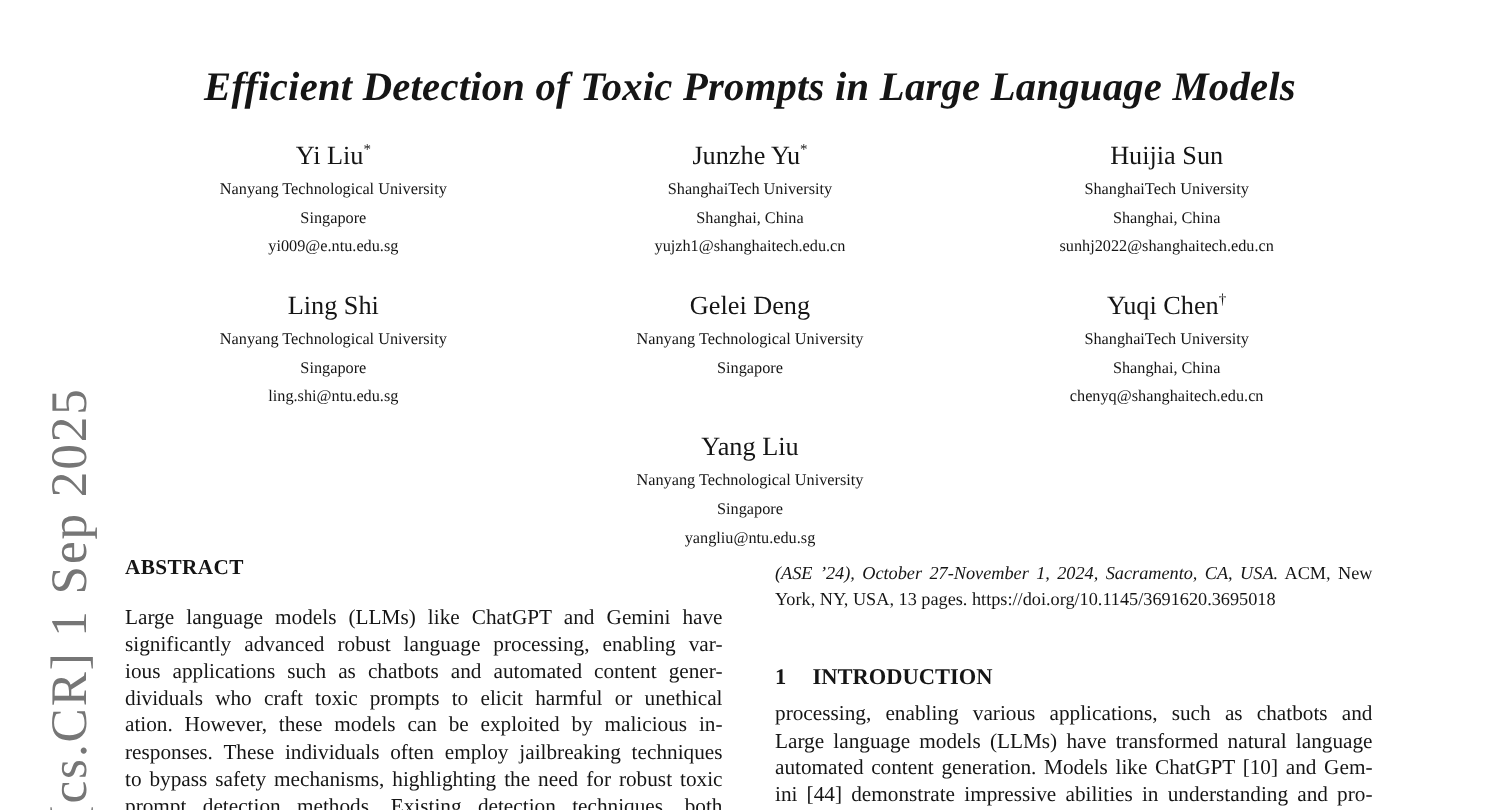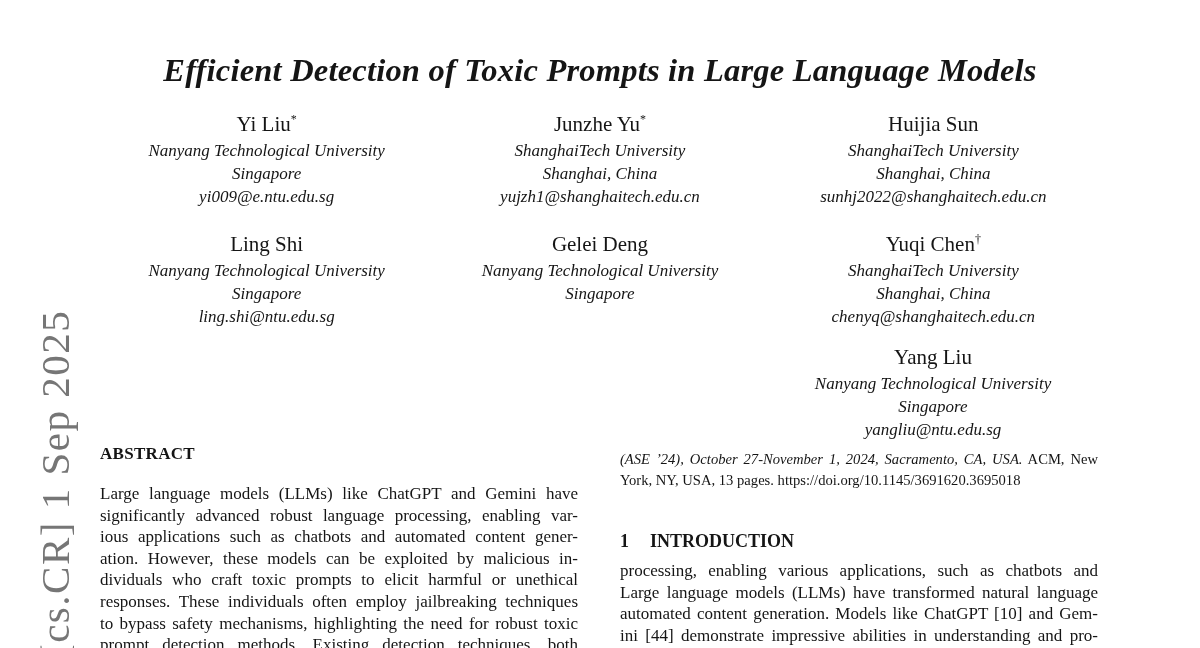--- a/index.html
+++ b/index.html
@@ -9,26 +9,26 @@
   }
   .watermark{
     position:absolute;left:31px;top:658px;transform-origin:0 0;transform:rotate(-90deg);
     font-size:41px;letter-spacing:1.5px;color:#767676;white-space:nowrap;
   }
   .paper-title{
     position:absolute;top:52px;left:0;width:1200px;text-align:center;
     font-size:32.5px;font-weight:bold;letter-spacing:.2px;white-space:nowrap;
   }
   .authors-row{position:absolute;left:100px;width:1000px;display:flex;}
-  .row1{top:106px}.row2{top:226px}.row3{top:339px;justify-content:flex-end;}
+  .row1{top:106px}.row2{top:226px}.row3{top:339px;justify-content:center;}
   .author-block{flex:1;text-align:center;max-width:334px;}
   .row3 .author-block{flex:0 0 334px;}
   .author-name{font-size:21px;line-height:26px;display:block;margin-bottom:2px;}
   .author-name sup{font-size:12px;}
-  .author-line{font-size:17px;line-height:23px;font-style:italic;}
+  .author-line{font-size:13px;line-height:23px;}
   .col{position:absolute;width:478px;overflow:hidden;}
   .col-left{left:100px;top:444px;height:204px;}
   .col-right{left:620px;top:449px;height:199px;}
   .abstract-heading{font-size:17px;font-weight:bold;letter-spacing:.3px;margin-bottom:19px;line-height:20px;}
   .tline{font-size:17px;line-height:21.6px;text-align:justify;text-align-last:justify;white-space:nowrap;}
   .citation{font-size:14.6px;line-height:21px;}
   .cit-line1{text-align:justify;text-align-last:justify;white-space:nowrap;}
   .italic{font-style:italic;}
   .section-heading{margin-top:39px;font-size:18px;font-weight:bold;line-height:22px;margin-bottom:8px;}
   .section-number{display:inline-block;min-width:30px;}
@@ -89,22 +89,22 @@
     <div class="author-line">yangliu@ntu.edu.sg</div>
   </div>
 </div>
 
 <div class="col col-left">
   <div class="abstract-heading">ABSTRACT</div>
   <div>
       <div class="tline">Large language models (LLMs) like ChatGPT and Gemini have</div>
       <div class="tline">significantly advanced robust language processing, enabling var-</div>
       <div class="tline">ious applications such as chatbots and automated content gener-</div>
+      <div class="tline">dividuals who craft toxic prompts to elicit harmful or unethical</div>
       <div class="tline">ation. However, these models can be exploited by malicious in-</div>
-      <div class="tline">dividuals who craft toxic prompts to elicit harmful or unethical</div>
       <div class="tline">responses. These individuals often employ jailbreaking techniques</div>
       <div class="tline">to bypass safety mechanisms, highlighting the need for robust toxic</div>
       <div class="tline">prompt detection methods. Existing detection techniques, both</div>
     </div>
 </div>
 
 <div class="col col-right">
   <div class="citation">
     <div class="cit-line1"><span class="italic">(ASE ’24), October 27-November 1, 2024, Sacramento, CA, USA.</span><span> ACM, New</span></div>
     <div><span>York, NY, USA, 13 pages. </span><span>https://doi.org/10.1145/3691620.3695018</span></div>

